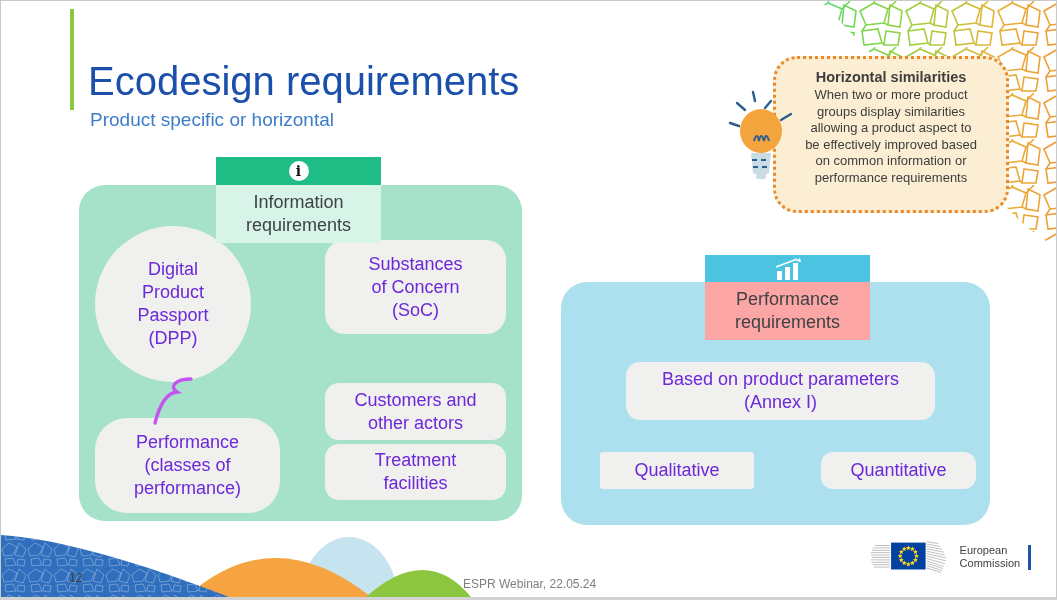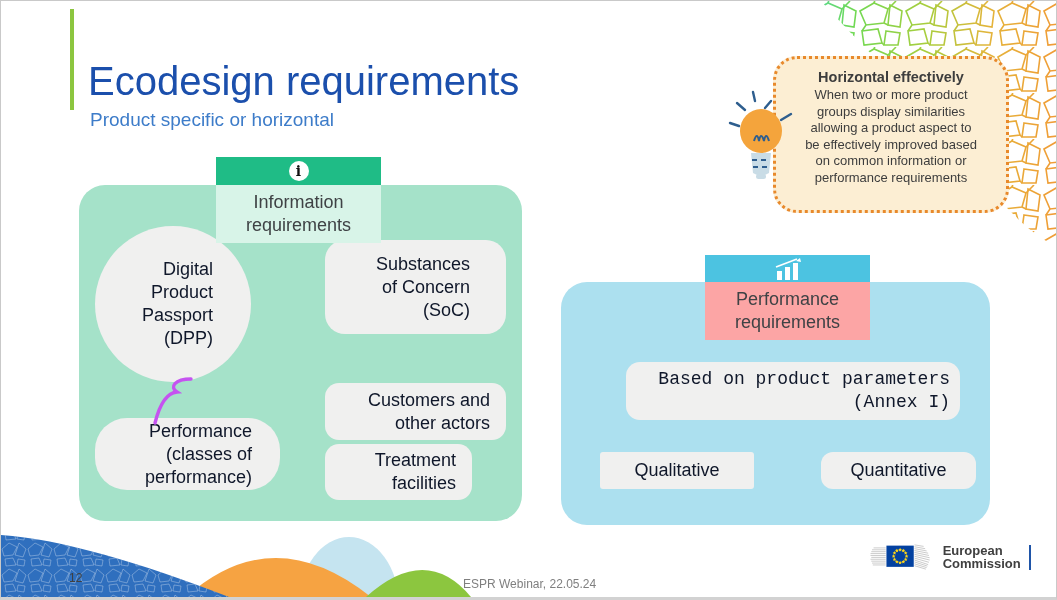--- a/index.html
+++ b/index.html
@@ -31,45 +31,45 @@
     text-align:center;font-size:18px;line-height:23px;color:#3F4245;z-index:4;}
   .tab-light.green{left:215px;top:184px;background:#D8F4E8;}
   .tab-light.blue{left:704px;top:281px;background:#fca5a5;}
   .tab-dark{width:165px;height:28px;display:flex;align-items:center;justify-content:center;z-index:5;}
   .tab-dark.green{left:215px;top:156px;background:#1FBC86;}
   .tab-dark.blue{left:704px;top:254px;height:27px;background:#4CC3E1;}
   .info-badge{width:20px;height:20px;border-radius:50%;background:#ffffff;color:#111;
     display:flex;align-items:center;justify-content:center;
     font-family:"DejaVu Serif",serif;font-weight:bold;font-size:14px;}
 
-  .item{background:#F0F0EF;color:#0f172a;display:flex;align-items:center;justify-content:center;
-    text-align:right;font-size:18px;line-height:23px;z-index:3;box-sizing:border-box;}
+  .item{background:#F0F0EF;color:#6d28d9;display:flex;align-items:center;justify-content:center;
+    text-align:center;font-size:18px;line-height:23px;z-index:3;box-sizing:border-box;}
   .dpp-circle{left:94px;top:225px;width:156px;height:156px;border-radius:50%;padding:0 38px;}
   .soc-box{left:324px;top:239px;width:181px;height:94px;border-radius:20px;padding:0 36px;}
   .customers-box{left:324px;top:358px;width:181px;height:57px;border-radius:14px;padding:2px 16px;margin-top:24px;}
-  .treatment-box{left:324px;top:443px;width:147px;height:56px;border-radius:14px;padding:0 16px;}
-  .perfclass-box{left:94px;top:417px;width:185px;height:72px;border-radius:32px;padding:0 28px;}
-  .based-box{left:625px;top:361px;width:334px;height:58px;border-radius:14px;padding:0 10px;font-family:Liberation Mono, monospace;}
+  .treatment-box{left:324px;top:443px;width:181px;height:56px;border-radius:14px;padding:0 16px;}
+  .perfclass-box{left:94px;top:417px;width:185px;height:95px;border-radius:32px;padding:0 28px;}
+  .based-box{left:625px;top:361px;width:309px;height:58px;border-radius:14px;padding:0 10px;}
   .qual-box{left:599px;top:451px;width:154px;height:37px;border-radius:3px;}
   .quant-box{left:820px;top:451px;width:155px;height:37px;border-radius:12px;}
 
   .labels-tag{
     left:185px;top:363px;width:81px;height:33px;background:#C553F0;z-index:4;
     clip-path:polygon(0 50%,26% 0,100% 0,100% 100%,26% 100%);
     display:flex;align-items:center;justify-content:center;padding-left:18px;box-sizing:border-box;
     font-size:18px;color:#3F4245;
   }
   .tag-string{left:140px;top:372px;z-index:4;}
 
   .bottom-deco{left:0;bottom:0;z-index:1;}
   .page-number{left:68px;top:570px;font-size:12px;color:#404040;z-index:6;}
   .footer-text{left:462px;top:576px;font-size:12px;color:#7F7F7F;z-index:6;}
 
   .ec-logo{left:868px;top:534px;width:162px;height:44px;z-index:6;display:flex;align-items:center;}
-  .ec-text{font-size:13px;line-height:13px;color:#404040;margin-left:10px;font-weight:bold;}
+  .ec-text{font-size:11px;line-height:13px;color:#404040;margin-left:10px;}
   .ec-bar{width:3px;height:25px;background:#1F55A8;margin-left:8px;}
 </style>
 </head>
 <body>
 
 <div class="frame">
 
   <svg class="abs mesh" width="290" height="245" viewBox="0 0 290 245">
     <defs>
       <linearGradient id="leafgrad" x1="0" y1="0" x2="1" y2="0">
@@ -97,21 +97,21 @@
       </clipPath>
     </defs>
     <rect x="0" y="0" width="290" height="245" fill="url(#leafgrad)" mask="url(#meshmask)" clip-path="url(#leafclip)"></rect>
   </svg>
 
   <div class="abs accent-line"></div>
   <div class="abs title">Ecodesign requirements</div>
   <div class="abs subtitle">Product specific or horizontal</div>
 
   <div class="abs callout">
-    <div class="callout-title">Horizontal effectively</div>
+    <div class="callout-title">Horizontal similarities</div>
     <div class="callout-body">When two or more product groups display similarities allowing a product aspect to be effectively improved based on common information or performance requirements</div>
   </div>
 
   <svg class="abs bulb" width="68" height="96" viewBox="0 0 68 96">
     <g stroke="#2E5E8E" stroke-width="2.4" stroke-linecap="round">
       <line x1="3" y1="36" x2="12" y2="39"></line>
       <line x1="10" y1="16" x2="18" y2="23"></line>
       <line x1="26" y1="5" x2="28" y2="14"></line>
       <line x1="44" y1="14" x2="38" y2="21"></line>
       <line x1="54" y1="33" x2="64" y2="27"></line>

